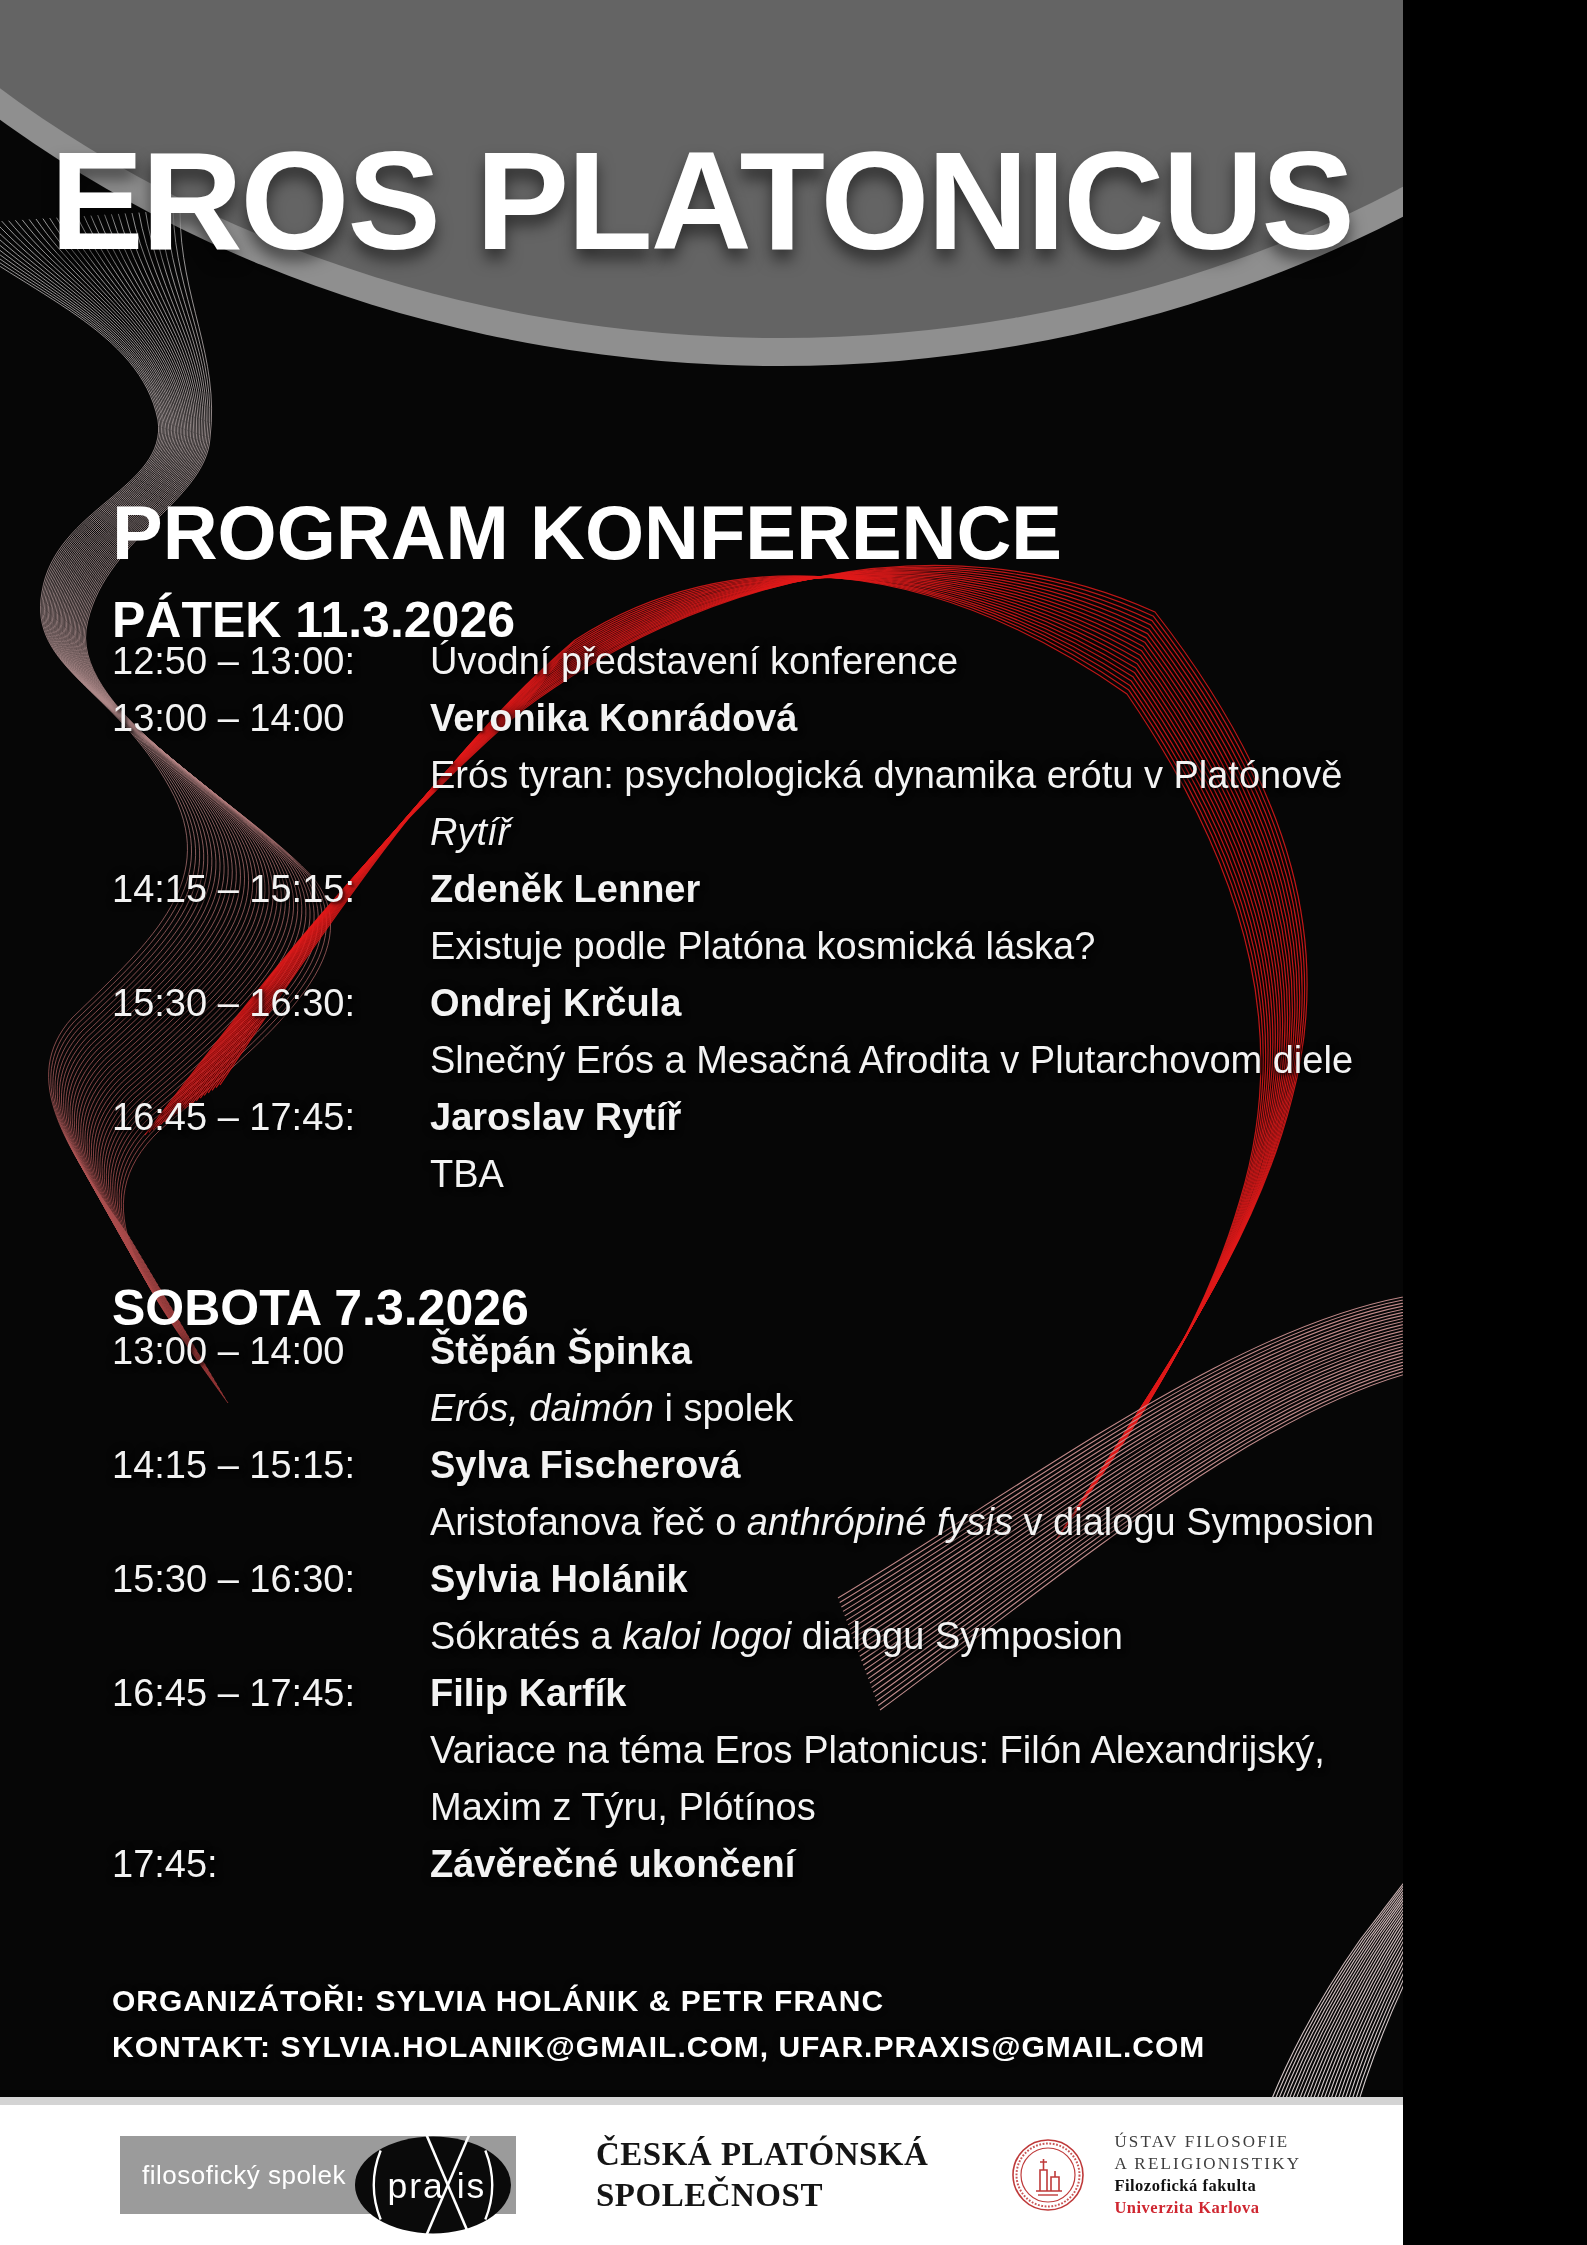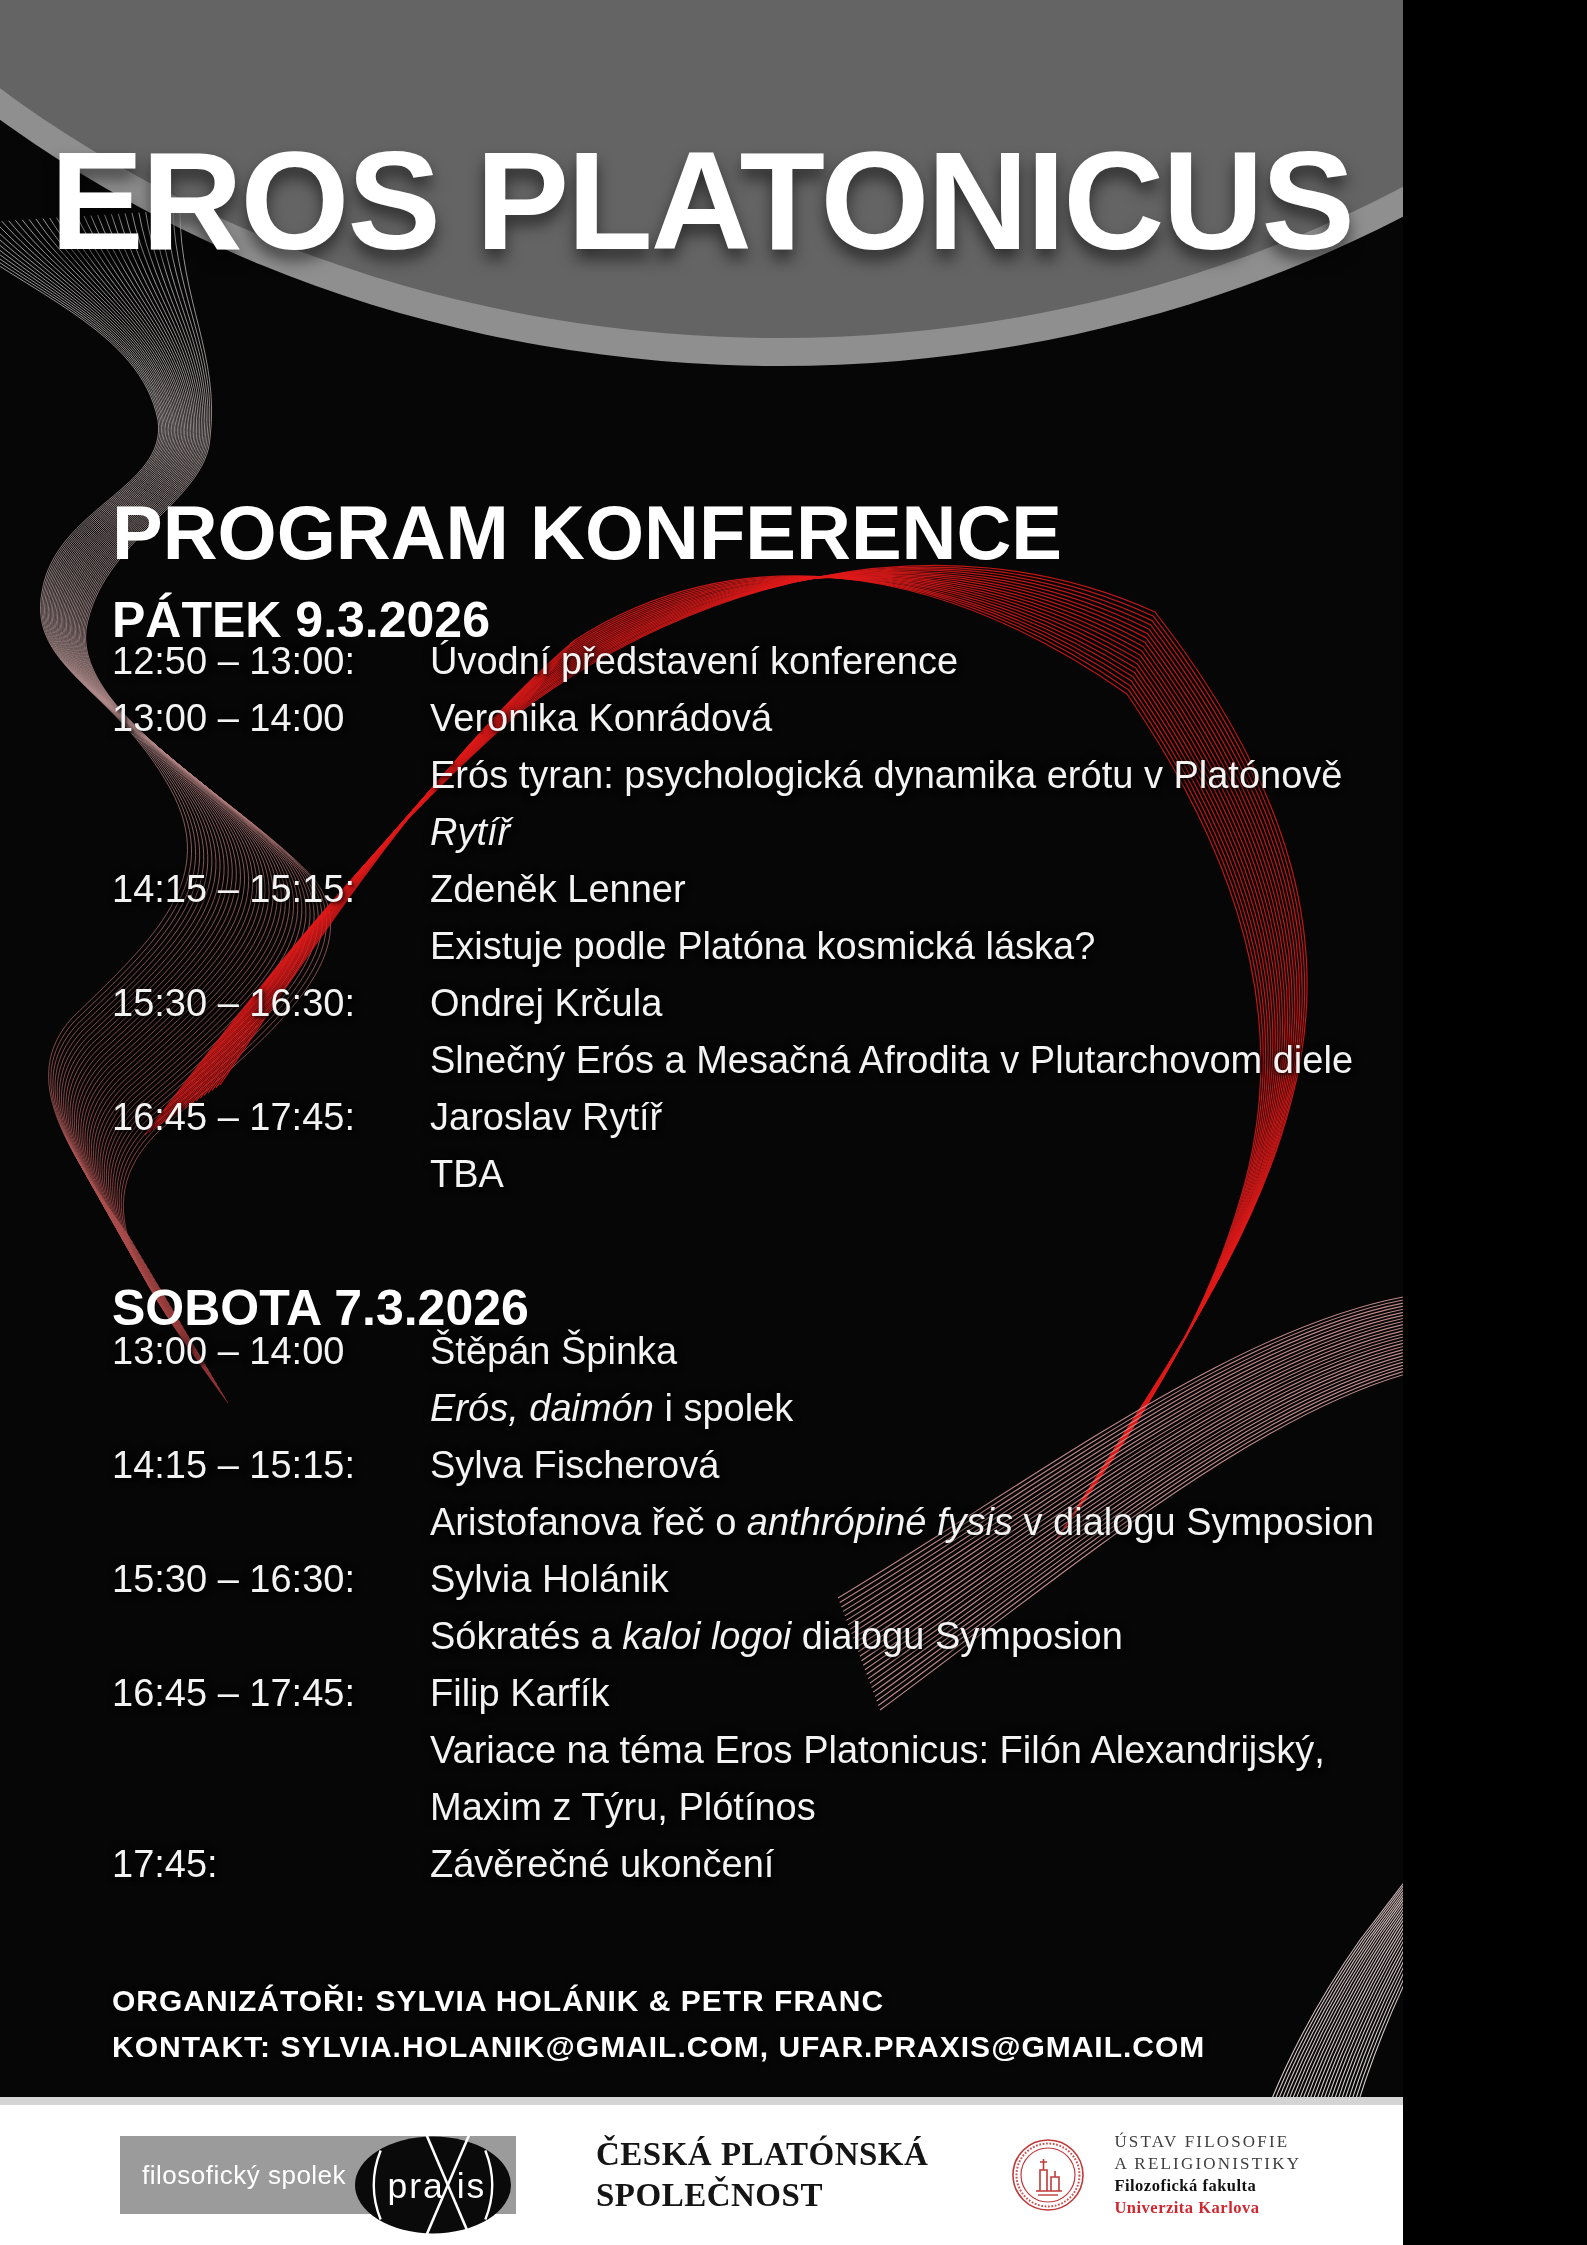--- a/index.html
+++ b/index.html
@@ -16,21 +16,21 @@
   #day-1{left:112px;top:1233px;}
   .rows{left:112px;top:0;right:0;font-size:38px;}
   #rows-0{top:633px;}
   #rows-1{top:1323px;}
   .row{display:flex;align-items:flex-start;}
   .time{flex:0 0 318px;line-height:57px;white-space:nowrap;
         text-shadow:0 0 8px rgba(0,0,0,.7),2px 2px 3px rgba(0,0,0,.55);}
   .content{flex:1;}
   .line{line-height:57px;white-space:nowrap;
         text-shadow:0 0 8px rgba(0,0,0,.7),2px 2px 3px rgba(0,0,0,.55);}
-  .line .b{font-weight:400;text-align:right;}
+  .line .b{font-weight:700;text-align:right;}
   .line .i{font-style:italic;}
   .org{left:112px;top:1978px;font-weight:700;letter-spacing:1px;color:#fff;}
   .org p{margin:0;font-size:30px;line-height:46px;white-space:nowrap;
          text-shadow:0 0 6px rgba(0,0,0,.7);}
   footer{position:absolute;left:0;right:0;bottom:0;height:140px;background:#ffffff;
          border-top:8px solid #d4d4d4;display:flex;align-items:center;z-index:2;}
   .praxis{position:relative;margin-left:120px;width:396px;height:78px;background:#9b9b9b;
           display:flex;align-items:center;flex:0 0 auto;}
   .praxis .lbl{color:#fff;font-size:26px;font-weight:400;padding-left:22px;letter-spacing:.5px;}
   .praxis svg{position:absolute;right:4px;top:-2px;width:158px;height:102px;}
@@ -149,21 +149,21 @@
         <path d="M876.6,1701.0C1067.4,1562.6 1278.2,1383.4 1449.0,1358.2C1563.5,1357.9 1600.6,1445.0 1575.9,1565.8C1556.7,1686.6 1464.6,1807.4 1366.2,1938.2C1307.0,2023.6 1262.4,2119.0 1237.8,2229.8" fill="none" stroke="url(#gs)" stroke-width="1.1" opacity="0.95"></path>
         <path d="M878.3,1705.5C1068.7,1566.3 1279.1,1386.7 1449.5,1361.1C1563.8,1361.0 1600.3,1447.5 1575.0,1567.9C1555.4,1688.3 1462.3,1808.7 1363.1,1939.1C1303.5,2024.3 1258.7,2119.5 1233.9,2229.9" fill="none" stroke="url(#gs)" stroke-width="1.1" opacity="0.95"></path>
         <path d="M880.0,1710.0C1070.0,1570.0 1280.0,1390.0 1450.0,1364.0C1564.0,1364.0 1600.0,1450.0 1574.0,1570.0C1554.0,1690.0 1460.0,1810.0 1360.0,1940.0C1300.0,2025.0 1255.0,2120.0 1230.0,2230.0" fill="none" stroke="url(#gs)" stroke-width="1.1" opacity="0.95"></path>
       </g>
   </svg>
 
   <h1 class="layer title">EROS PLATONICUS</h1>
 
   <h2 class="layer h2">PROGRAM KONFERENCE</h2>
 
-  <h3 class="layer day" id="day-0">PÁTEK 9.3.2026</h3>
+  <h3 class="layer day" id="day-0">PÁTEK 11.3.2026</h3>
   <div class="layer rows" id="rows-0">
       <div class="row">
         <div class="time">12:50 – 13:00:</div>
         <div class="content">
           <div class="line"><span class="r">Úvodní představení konference</span></div>
         </div>
       </div>
       <div class="row">
         <div class="time">13:00 – 14:00</div>
         <div class="content">

